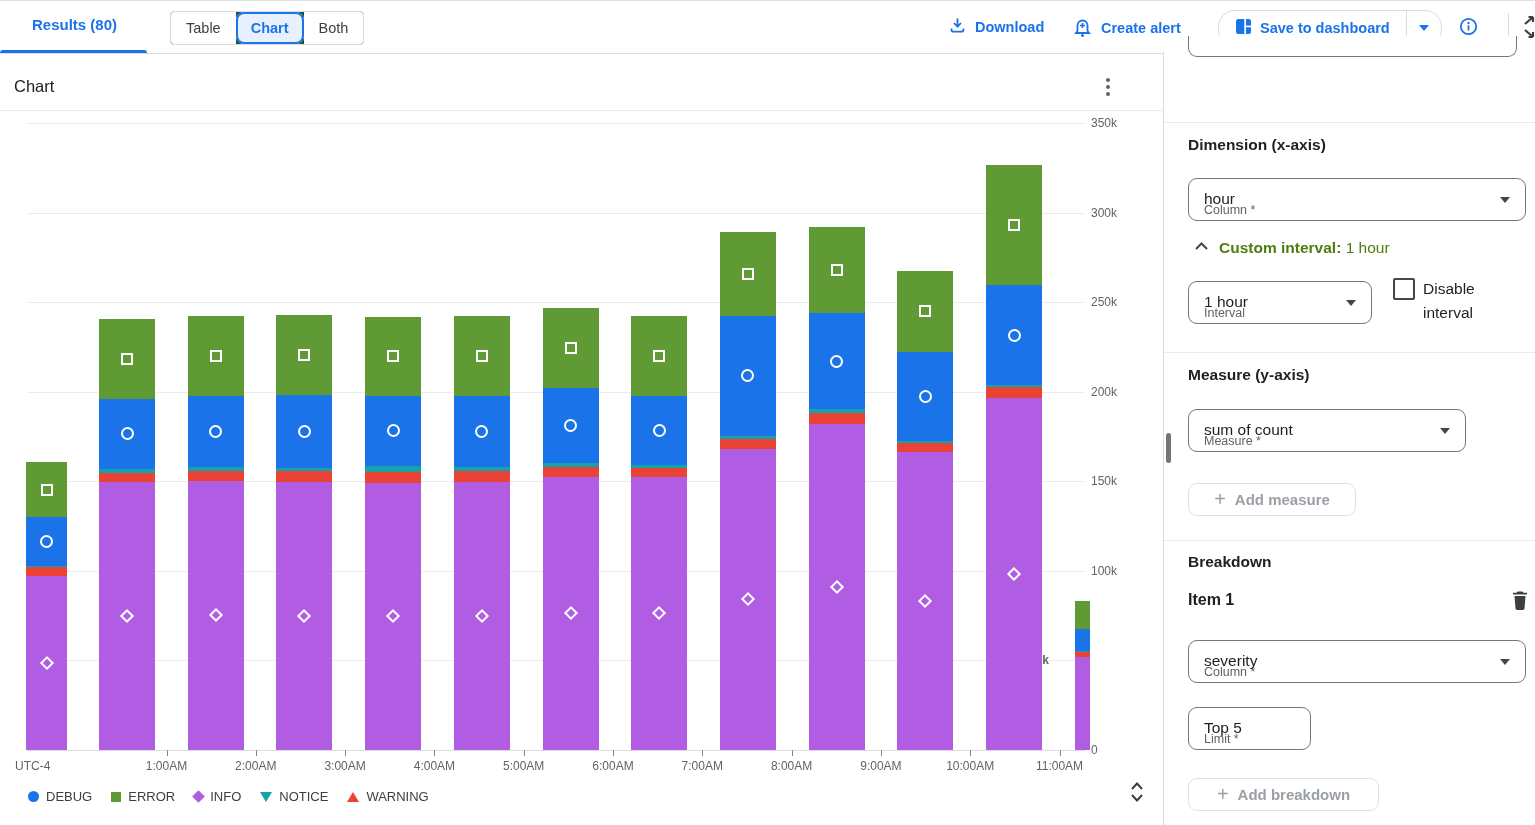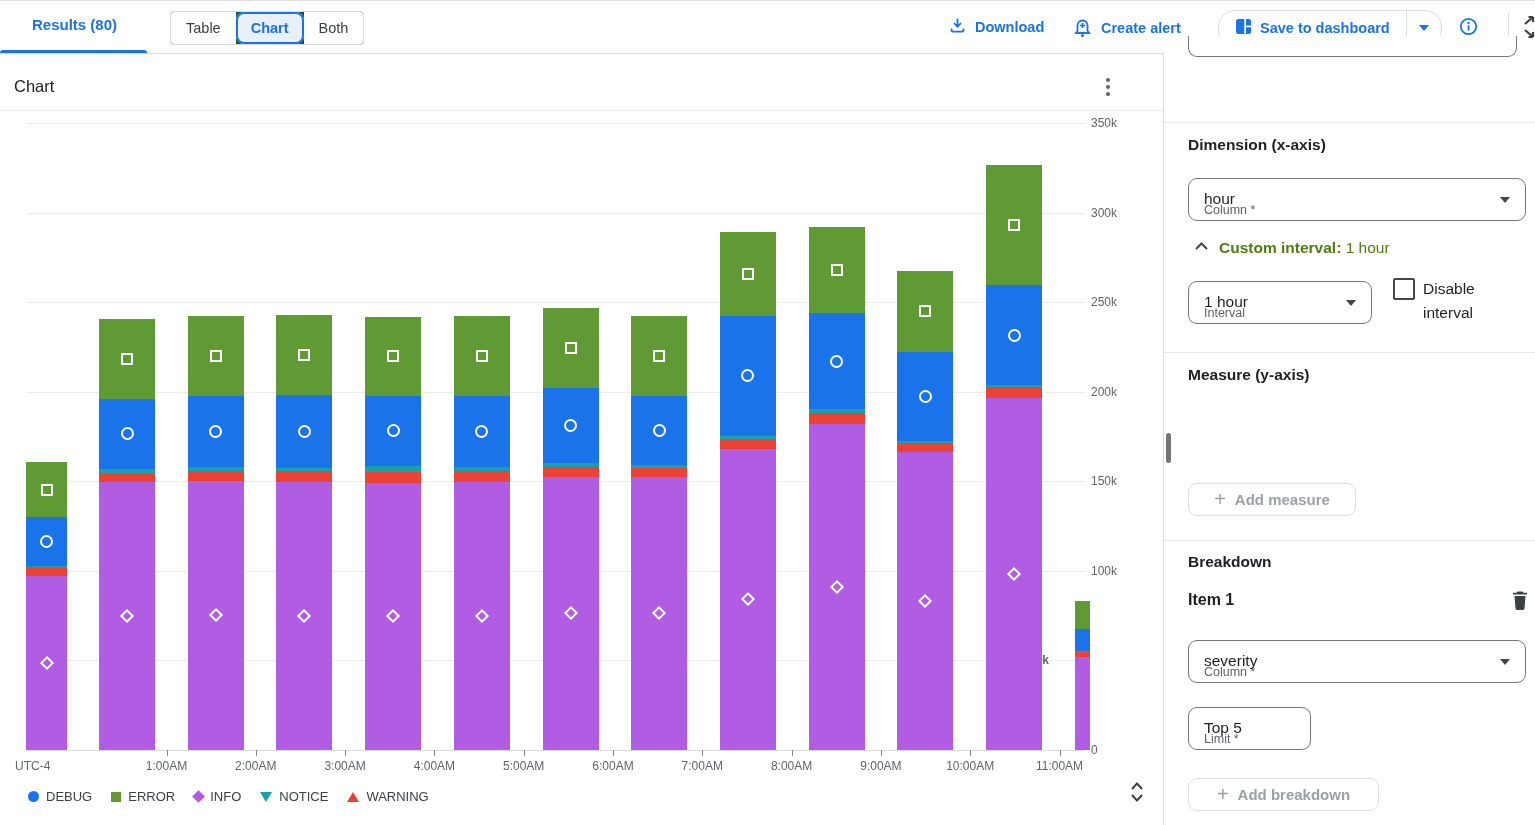--- a/index.html
+++ b/index.html
@@ -205,20 +205,25 @@
     <span class="fcaret"></span>
   </div>
 
   <div class="abs checkbox"></div>
   <div class="abs cb-label">Disable interval</div>
 
   <div class="abs p-divider" style="top:352px;"></div>
 
   <div class="abs p-hdg" style="top:366px;">Measure (y-axis)</div>
 
+  <div class="abs mfield" style="left:1188px;top:409px;width:278px;height:43px;">
+    <span class="flabel">Measure *</span>
+    <span class="fval">sum of count</span>
+    <span class="fcaret"></span>
+  </div>
 
   <div class="add-btn" style="left:1188px;top:483px;width:168px;height:33px;">
     <span class="plus">+</span>
     <span>Add measure</span>
   </div>
 
   <div class="abs p-divider" style="top:540px;"></div>
 
   <div class="abs p-hdg" style="top:553px;">Breakdown</div>
   <div class="abs item-title">Item 1</div>

